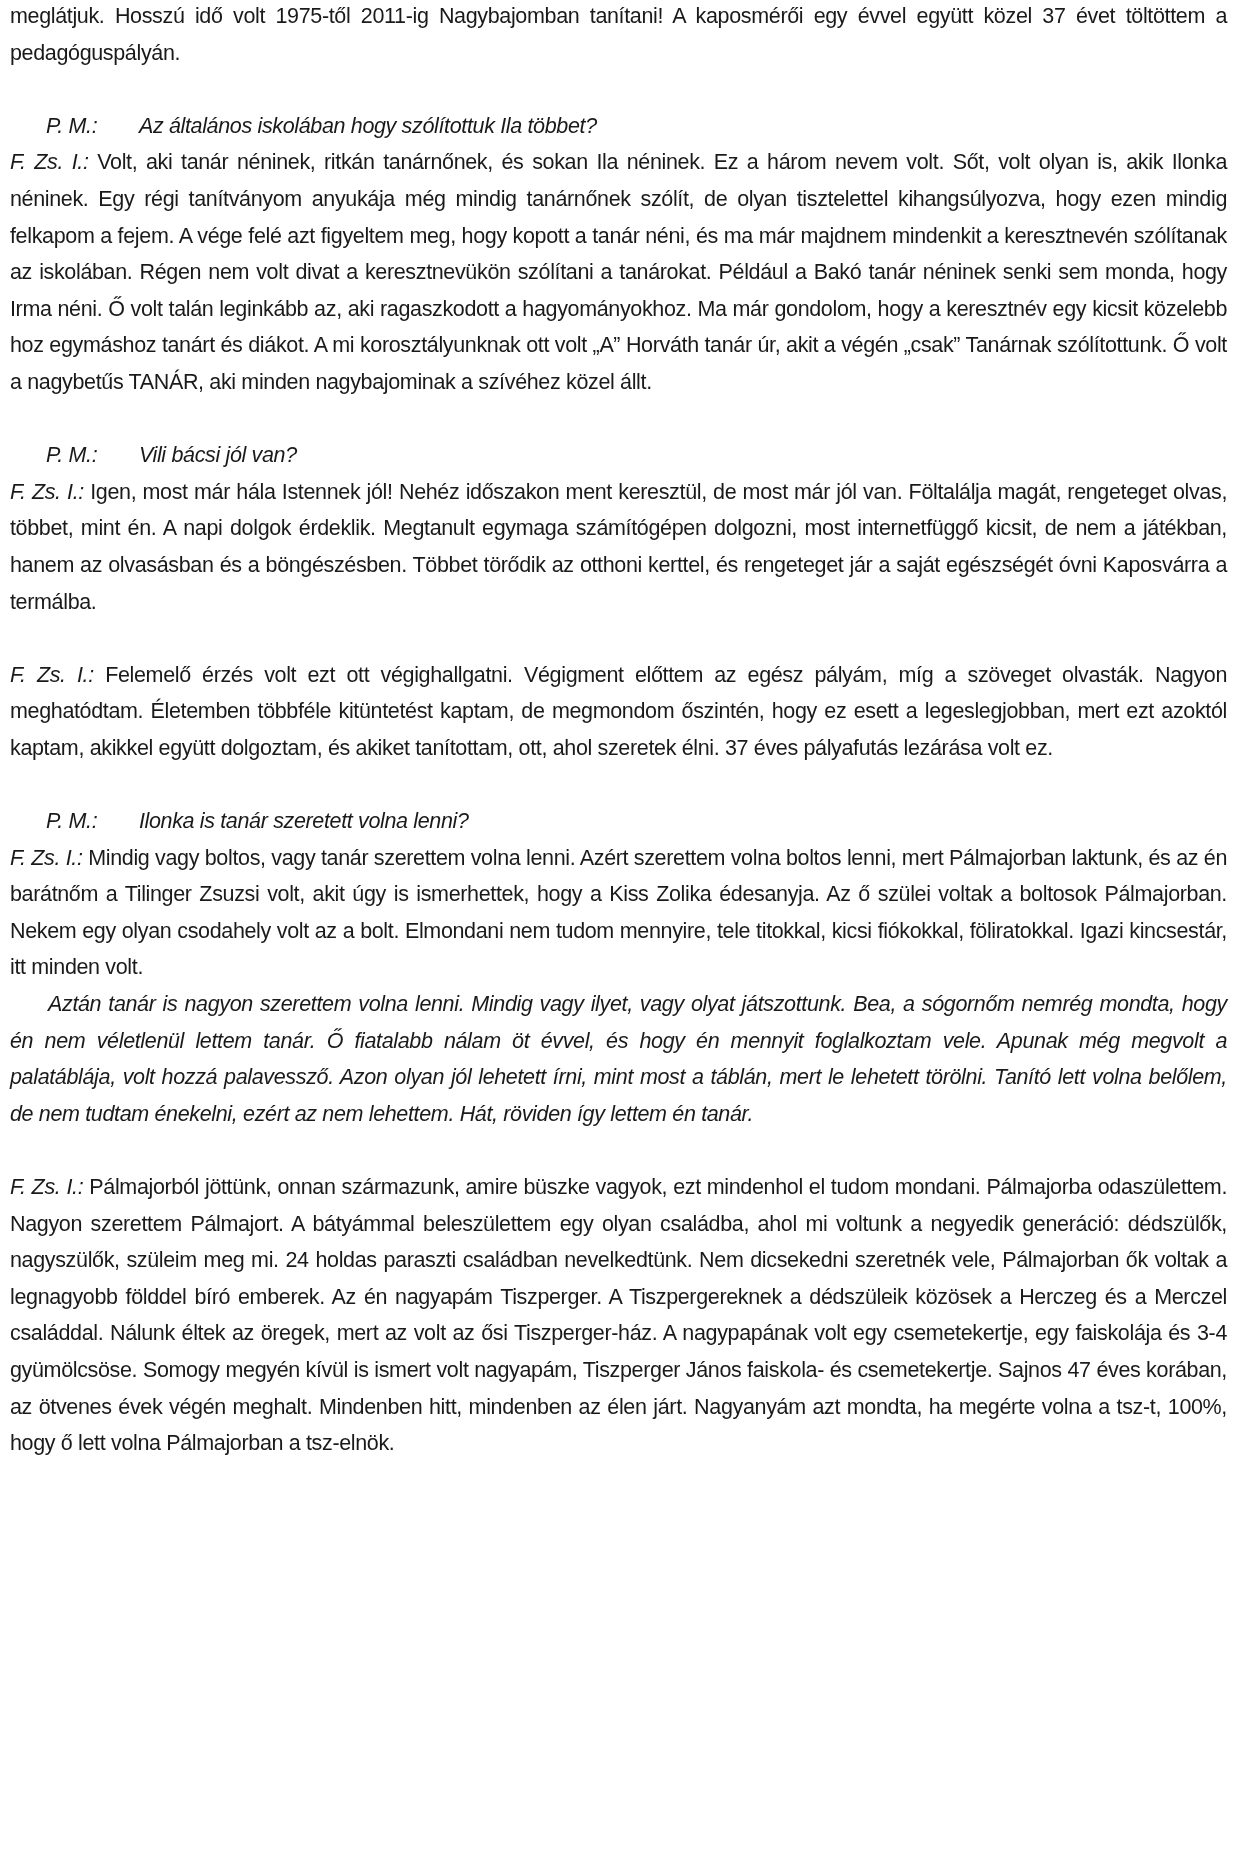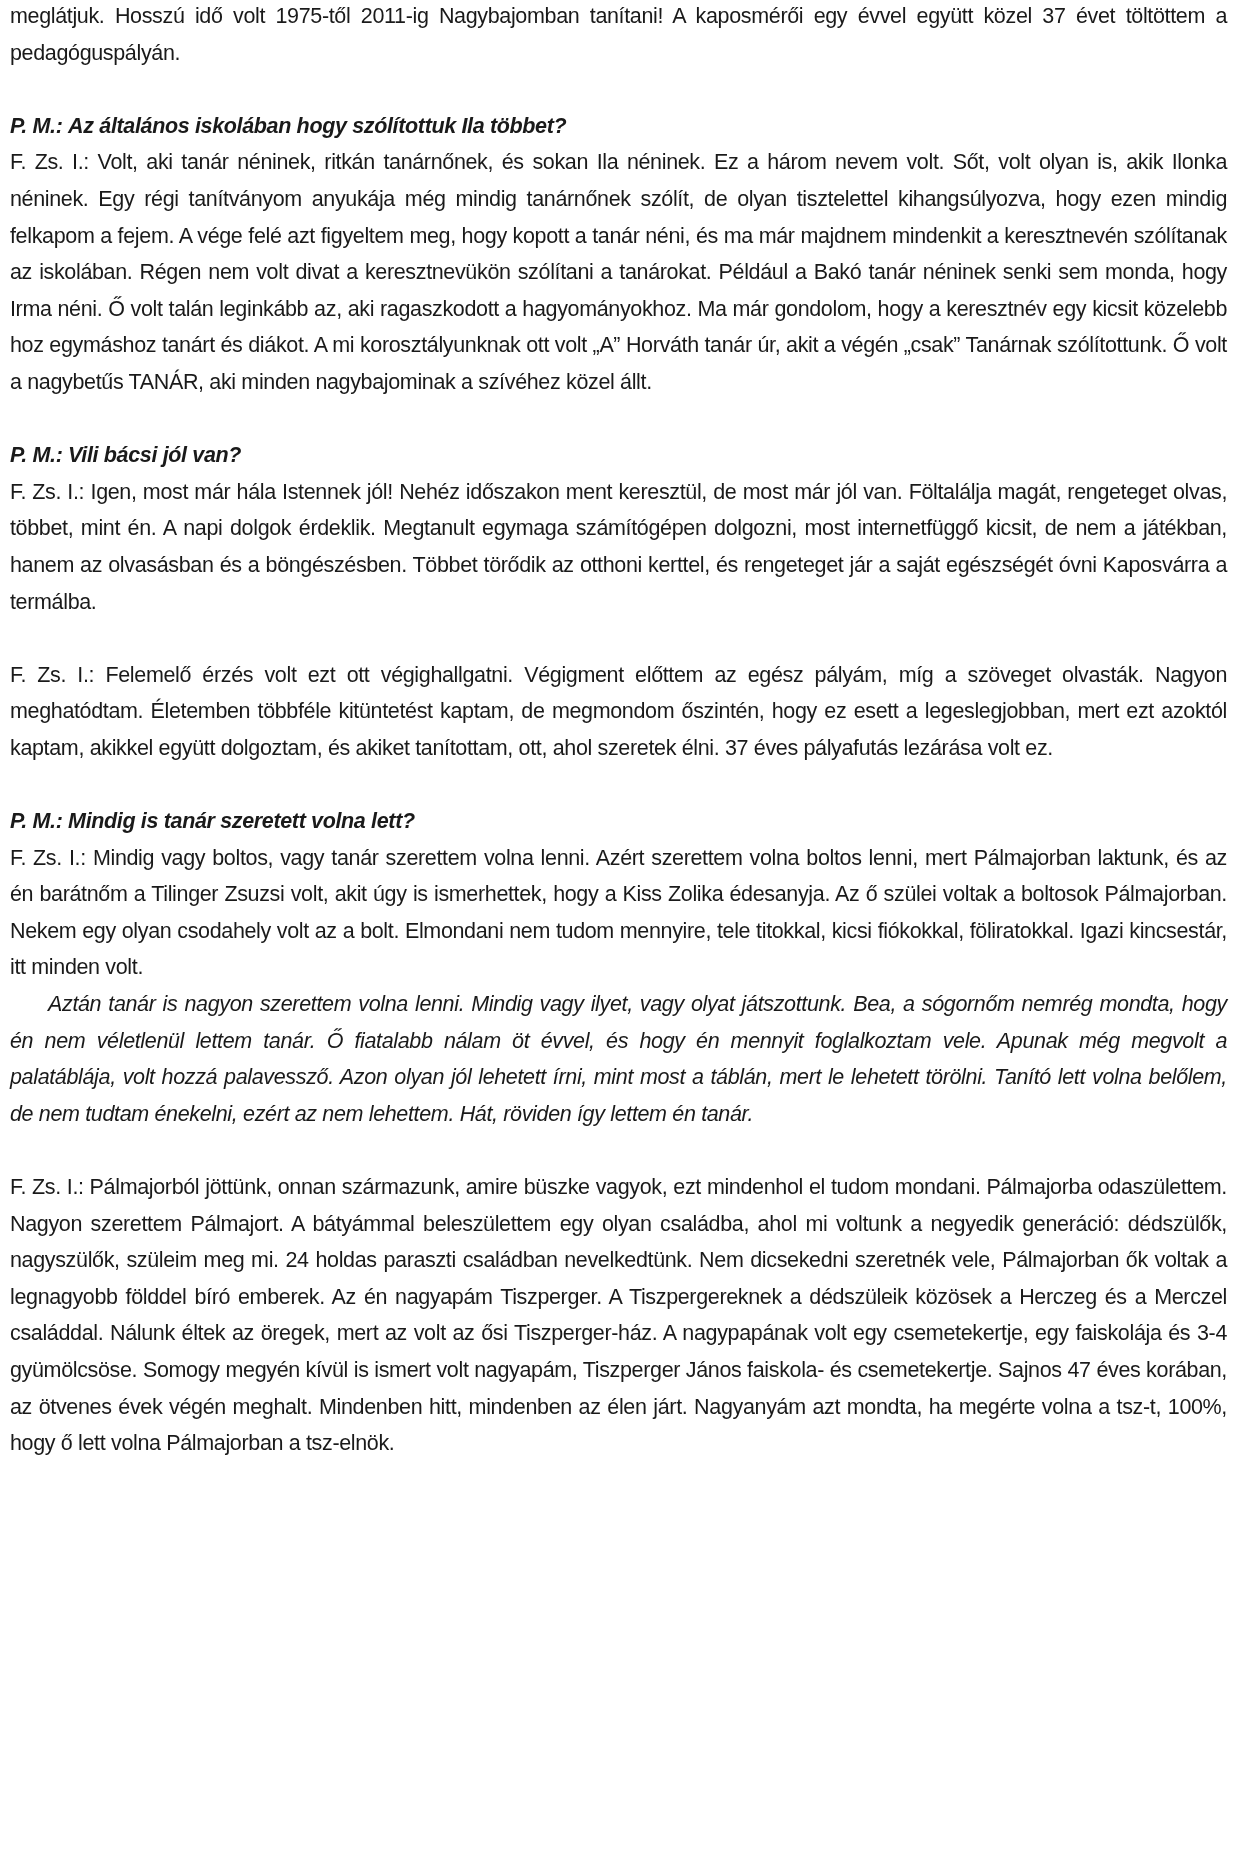--- a/index.html
+++ b/index.html
@@ -16,22 +16,22 @@
   }
   .p {
     margin: 0;
     font-size: 21.5px;
     line-height: 36.6px;
     text-align: justify;
     letter-spacing: -0.35px;
     word-spacing: 0px;
   }
   .gap { height: 36.6px; }
-  .q { font-weight: bold; font-style: italic; }
-  .spk { }
+  .q { font-weight: normal; font-style: italic; margin-left: 36px; }
+  .spk { font-style: italic; }
   .indent { text-indent: 38px; font-style: italic; }
   .first { margin-top: -2px; }
 </style>
 </head>
 <body>
 
 <div class="page">
 
   <p class="p first">meglátjuk. Hosszú idő volt 1975-től 2011-ig Nagybajomban tanítani! A kaposmérői egy évvel együtt közel 37 évet töltöttem a pedagóguspályán.</p>
   <div class="gap"></div>
@@ -47,21 +47,21 @@
     <p class="p"><span class="spk">F. Zs. I.:</span> <span>Igen, most már hála Istennek jól! Nehéz időszakon ment keresztül, de most már jól van. Föltalálja magát, rengeteget olvas, többet, mint én. A napi dolgok érdeklik. Megtanult egymaga számítógépen dolgozni, most internetfüggő kicsit, de nem a játékban, hanem az olvasásban és a böngészésben. Többet törődik az otthoni kerttel, és rengeteget jár a saját egészségét óvni Kaposvárra a termálba.</span></p>
   </div>
   <div class="gap"></div>
 
   <div>
     <p class="p"><span class="spk">F. Zs. I.:</span> <span>Felemelő érzés volt ezt ott végighallgatni. Végigment előttem az egész pályám, míg a szöveget olvasták. Nagyon meghatódtam. Életemben többféle kitüntetést kaptam, de megmondom őszintén, hogy ez esett a legeslegjobban, mert ezt azoktól kaptam, akikkel együtt dolgoztam, és akiket tanítottam, ott, ahol szeretek élni. 37 éves pályafutás lezárása volt ez.</span></p>
   </div>
   <div class="gap"></div>
 
   <div>
-    <p class="p"><span class="q">P. M.:</span> <span class="q">Mindig is tanár szeretett volna lett?</span></p>
+    <p class="p"><span class="q">P. M.:</span> <span class="q">Ilonka is tanár szeretett volna lenni?</span></p>
     <p class="p"><span class="spk">F. Zs. I.:</span> <span>Mindig vagy boltos, vagy tanár szerettem volna lenni. Azért szerettem volna boltos lenni, mert Pálmajorban laktunk, és az én barátnőm a Tilinger Zsuzsi volt, akit úgy is ismerhettek, hogy a Kiss Zolika édesanyja. Az ő szülei voltak a boltosok Pálmajorban. Nekem egy olyan csodahely volt az a bolt. Elmondani nem tudom mennyire, tele titokkal, kicsi fiókokkal, föliratokkal. Igazi kincsestár, itt minden volt.</span></p>
     <p class="p indent">Aztán tanár is nagyon szerettem volna lenni. Mindig vagy ilyet, vagy olyat játszottunk. Bea, a sógornőm nemrég mondta, hogy én nem véletlenül lettem tanár. Ő fiatalabb nálam öt évvel, és hogy én mennyit foglalkoztam vele. Apunak még megvolt a palatáblája, volt hozzá palavessző. Azon olyan jól lehetett írni, mint most a táblán, mert le lehetett törölni. Tanító lett volna belőlem, de nem tudtam énekelni, ezért az nem lehettem. Hát, röviden így lettem én tanár.</p>
   </div>
   <div class="gap"></div>
 
   <div>
     <p class="p"><span class="spk">F. Zs. I.:</span> <span>Pálmajorból jöttünk, onnan származunk, amire büszke vagyok, ezt mindenhol el tudom mondani. Pálmajorba odaszülettem. Nagyon szerettem Pálmajort. A bátyámmal beleszülettem egy olyan családba, ahol mi voltunk a negyedik generáció: dédszülők, nagyszülők, szüleim meg mi. 24 holdas paraszti családban nevelkedtünk. Nem dicsekedni szeretnék vele, Pálmajorban ők voltak a legnagyobb földdel bíró emberek. Az én nagyapám Tiszperger. A Tiszpergereknek a dédszüleik közösek a Herczeg és a Merczel családdal. Nálunk éltek az öregek, mert az volt az ősi Tiszperger-ház. A nagypapának volt egy csemetekertje, egy faiskolája és 3-4 gyümölcsöse. Somogy megyén kívül is ismert volt nagyapám, Tiszperger János faiskola- és csemetekertje. Sajnos 47 éves korában, az ötvenes évek végén meghalt. Mindenben hitt, mindenben az élen járt. Nagyanyám azt mondta, ha megérte volna a tsz-t, 100%, hogy ő lett volna Pálmajorban a tsz-elnök.</span></p>
   </div>
 
 </div>

